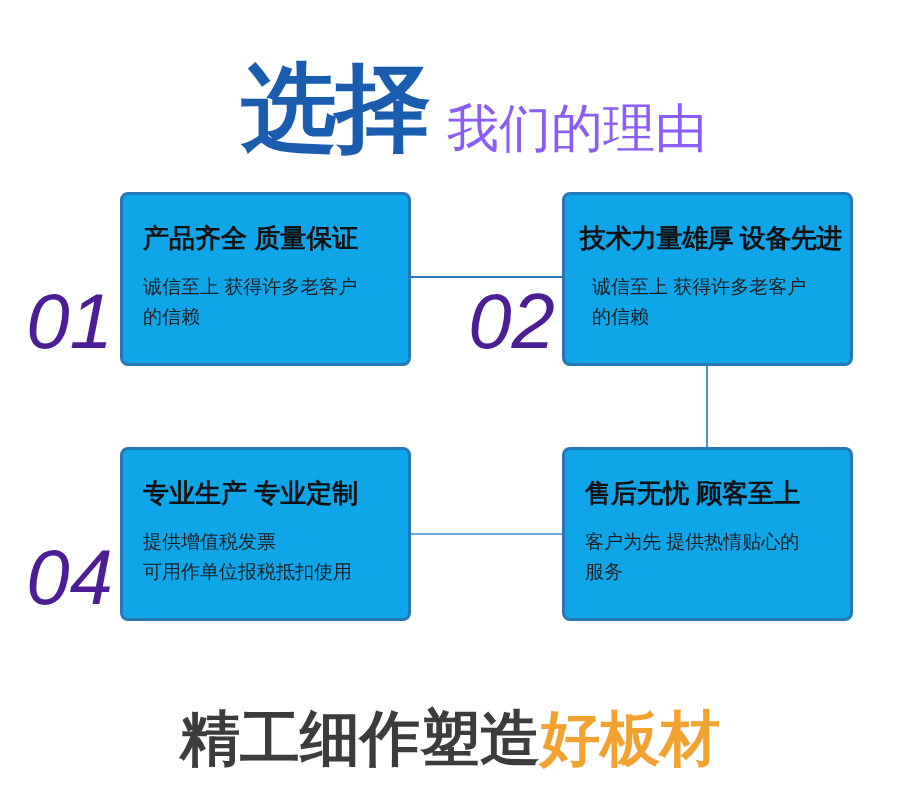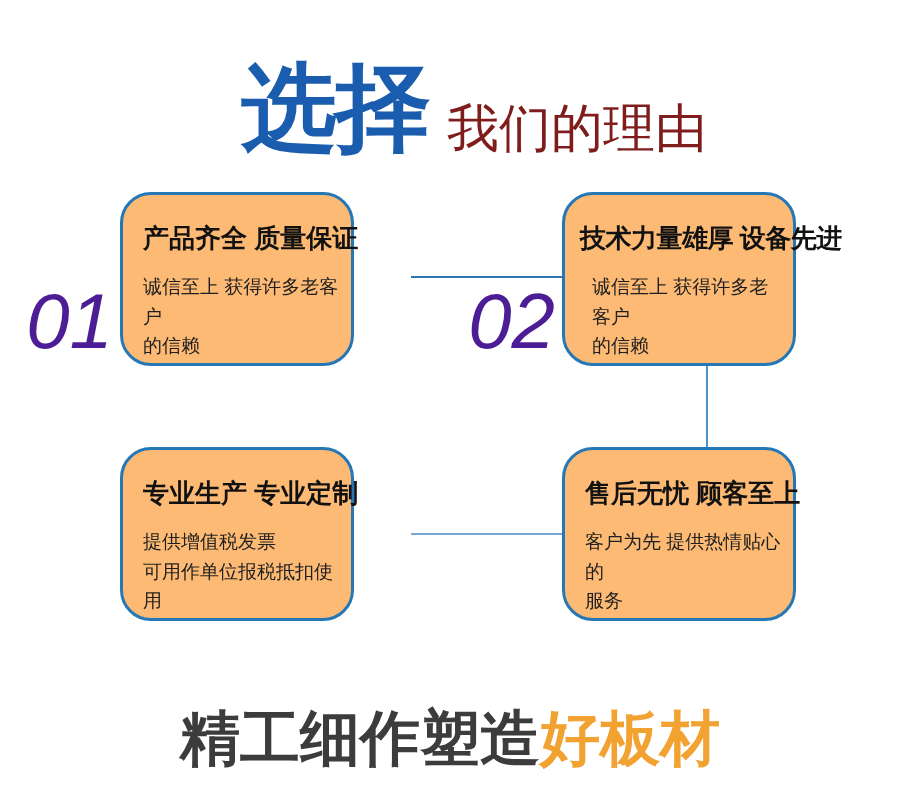--- a/index.html
+++ b/index.html
@@ -32,21 +32,21 @@
     line-height: 1.0;
     font-weight: 900;
     color: #1a5dae;
     letter-spacing: -2px;
     margin-left: 48px;
   }
   .title-rest {
     font-size: 52px;
     line-height: 1.0;
     font-weight: 500;
-    color: #7f1d1d;
+    color: #8b5cf6;
     margin-left: 18px;
     padding-bottom: 2px;
   }
 
   
   .diagram {
     position: absolute;
     top: 0;
     left: 0;
     width: 900px;
@@ -70,26 +70,26 @@
     line-height: 1.0;
     color: #4c1d95;
   }
   .num01 { left: 18px;  top: 282px; }
   .num02 { left: 460px; top: 282px; }
   .num03 { left: 455px; top: 538px; }
   .num04 { left: 18px;  top: 538px; }
 
   .feature-card {
     position: absolute;
-    width: 234px;
+    width: 291px;
     height: 174px;
     box-sizing: border-box;
-    background: #fdba74;
+    background: #0ea5e9;
     border: 3px solid #2677b6;
-    border-radius: 31px;
+    border-radius: 8px;
     padding: 28px 10px 0 20px;
   }
   .card01 { left: 120px; top: 192px; }
   .card02 { left: 562px; top: 192px; padding-left: 27px; }
   .card03 { left: 562px; top: 447px; }
   .card04 { left: 120px; top: 447px; }
 
   .card-title {
     font-size: 26px;
     font-weight: 700;
@@ -135,20 +135,21 @@
   </div>
 
   <div class="diagram">
 
     <div class="connector h1"></div>
     <div class="connector v1"></div>
     <div class="connector h2"></div>
 
     <div class="feature-num num01">01</div>
     <div class="feature-num num02">02</div>
+    <div class="feature-num num04">04</div>
 
     <div class="feature-card card01">
       <div class="card-title">产品齐全 质量保证</div>
       <div class="card-body">诚信至上 获得许多老客户
 的信赖</div>
     </div>
 
     <div class="feature-card card02">
       <div class="card-title">技术力量雄厚 设备先进</div>
       <div class="card-body">诚信至上 获得许多老客户

